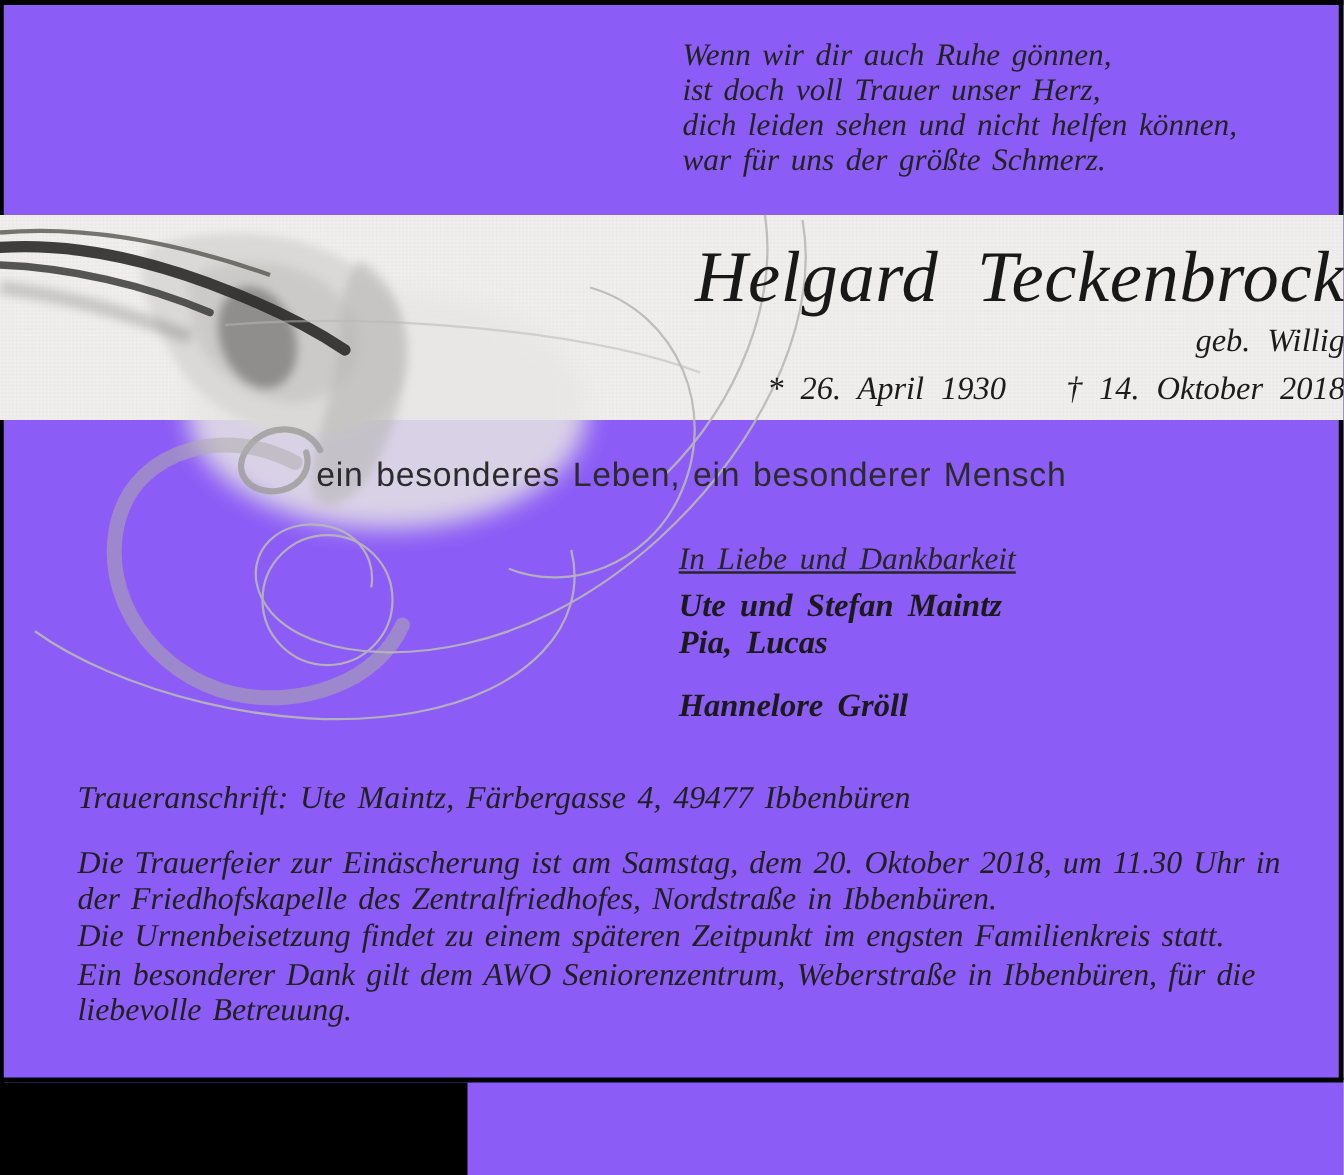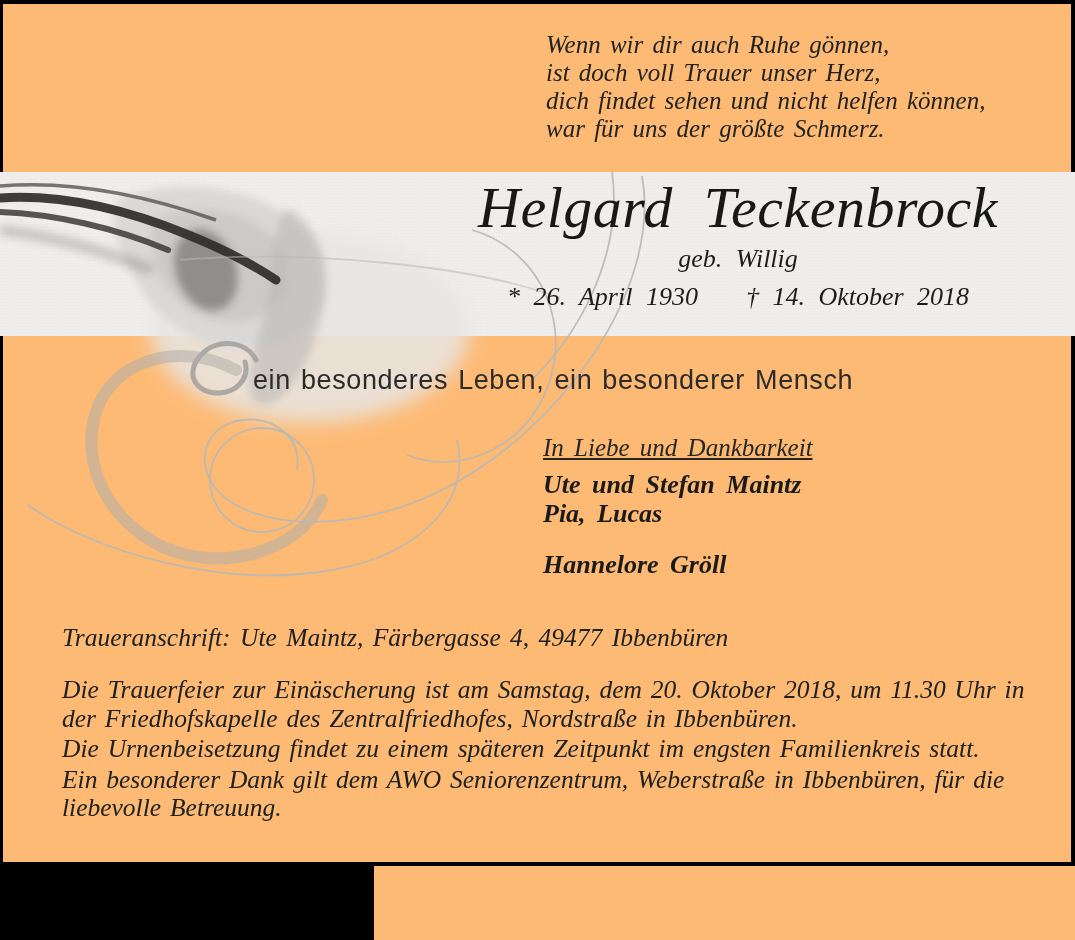--- a/index.html
+++ b/index.html
@@ -1,19 +1,19 @@
 <!DOCTYPE html>
 <html><head>
 <meta charset="utf-8">
 <style>
   html,body{margin:0;padding:0;background:#d7d7d7;}
   .page{
     position:relative;
     width:1075px;height:940px;
-    background:#fdba74;
+    background:#8b5cf6;
     overflow:hidden;
     font-family:"Liberation Serif", serif;
     color:#1c1c1c;
   }
   
   .edge{position:absolute;background:#000;}
   .edge-top{left:0;top:0;width:1075px;height:4px;}
   .edge-left{left:0;top:0;width:3px;height:940px;}
   .edge-right{left:1071px;top:0;width:4px;height:864px;}
   .bottom-rule{position:absolute;left:0;top:862px;width:1075px;height:4px;background:#000;}
@@ -31,21 +31,21 @@
   .artwork{position:absolute;left:0;top:168px;width:680px;height:410px;pointer-events:none;}
 
   
   .poem{
     position:absolute;left:546px;top:31px;
     font-style:italic;font-size:25px;line-height:28px;
     word-spacing:3px;color:#222;
   }
 
   
-  .name-block{position:absolute;left:400px;top:176px;width:676px;text-align:center;}
+  .name-block{position:absolute;left:400px;top:190px;width:676px;text-align:right;}
   .deceased-name{
     font-style:italic;font-size:58px;line-height:64px;
     word-spacing:16px;letter-spacing:0.5px;color:#181818;white-space:nowrap;
   }
   .maiden-name{font-style:italic;font-size:26px;line-height:30px;margin-top:4px;word-spacing:7px;}
   .dates{margin-top:8px;font-style:italic;font-size:26px;line-height:30px;word-spacing:7px;}
   .dates .date-birth{margin-right:48px;}
 
   
   .tribute{
@@ -81,21 +81,21 @@
 
 <div class="page">
 
   <div class="edge edge-top"></div>
   <div class="edge edge-left"></div>
   <div class="edge edge-right"></div>
 
   <div class="poem">
     <div>Wenn wir dir auch Ruhe gönnen,</div>
     <div>ist doch voll Trauer unser Herz,</div>
-    <div>dich findet sehen und nicht helfen können,</div>
+    <div>dich leiden sehen und nicht helfen können,</div>
     <div>war für uns der größte Schmerz.</div>
   </div>
 
   <div class="band"></div>
 
   <svg class="artwork" viewBox="0 0 680 410" aria-hidden="true">
     <defs>
       <filter id="b1" x="-40%" y="-40%" width="180%" height="180%">
           <feGaussianBlur stdDeviation="4"></feGaussianBlur>
         </filter>

